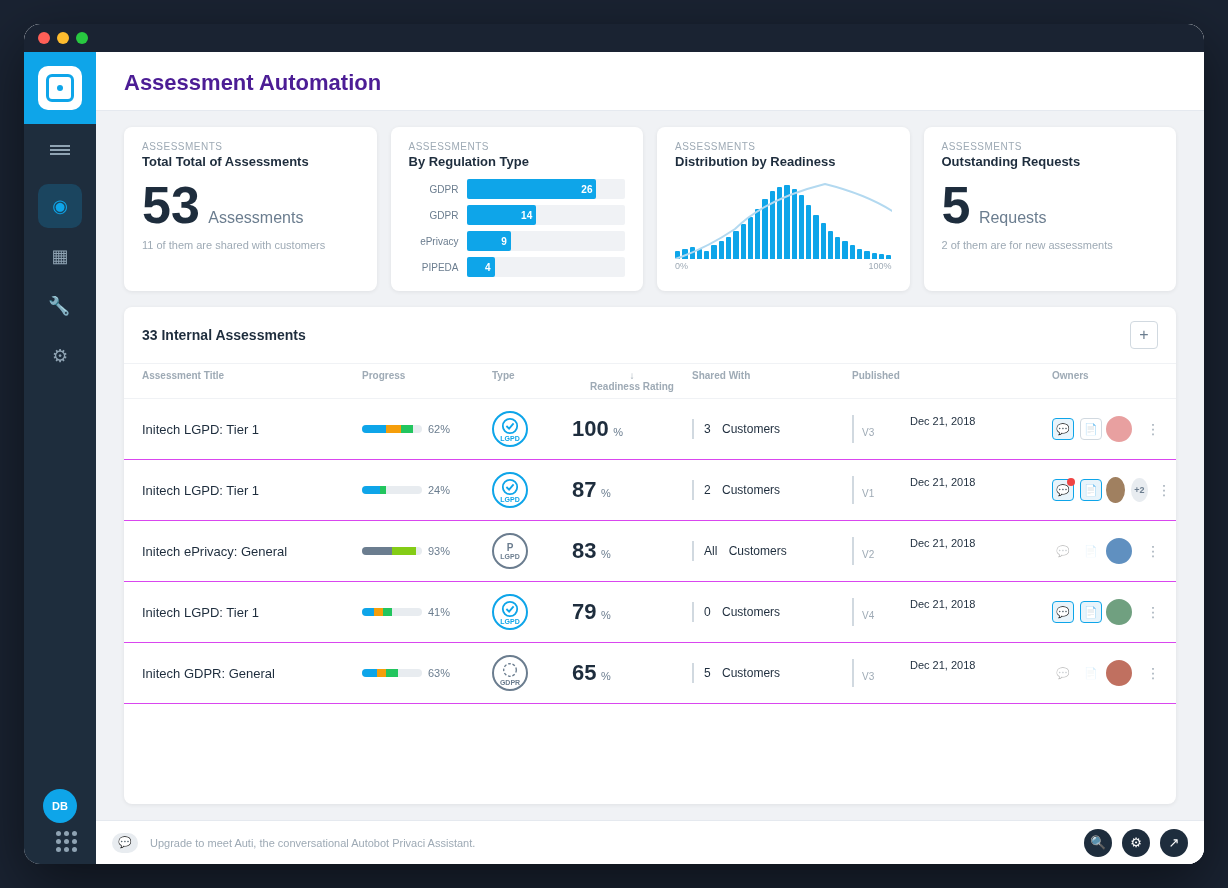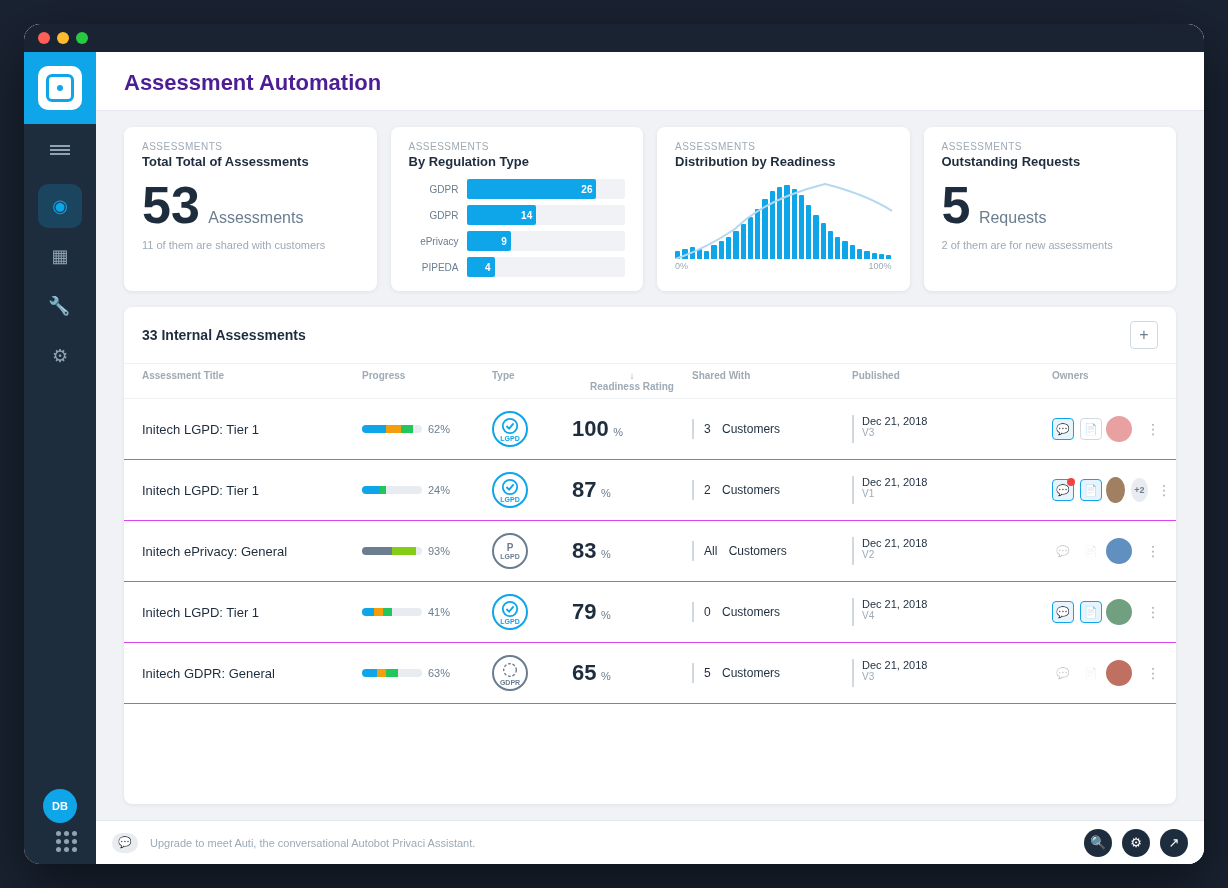--- a/index.html
+++ b/index.html
@@ -428,20 +428,21 @@
     .pub-divider {
       width: 2px;
       height: 28px;
       background: #d1d9e0;
       margin-right: 8px;
     }
     .pub-date {
       font-size: 11px;
       color: #1e2d3d;
       font-weight: 500;
+      margin-left: 48px;
     }
     .pub-version {
       font-size: 10px;
       color: #9eaab5;
     }
     .owners-cell {
       display: flex;
       align-items: center;
       gap: 4px;
     }

